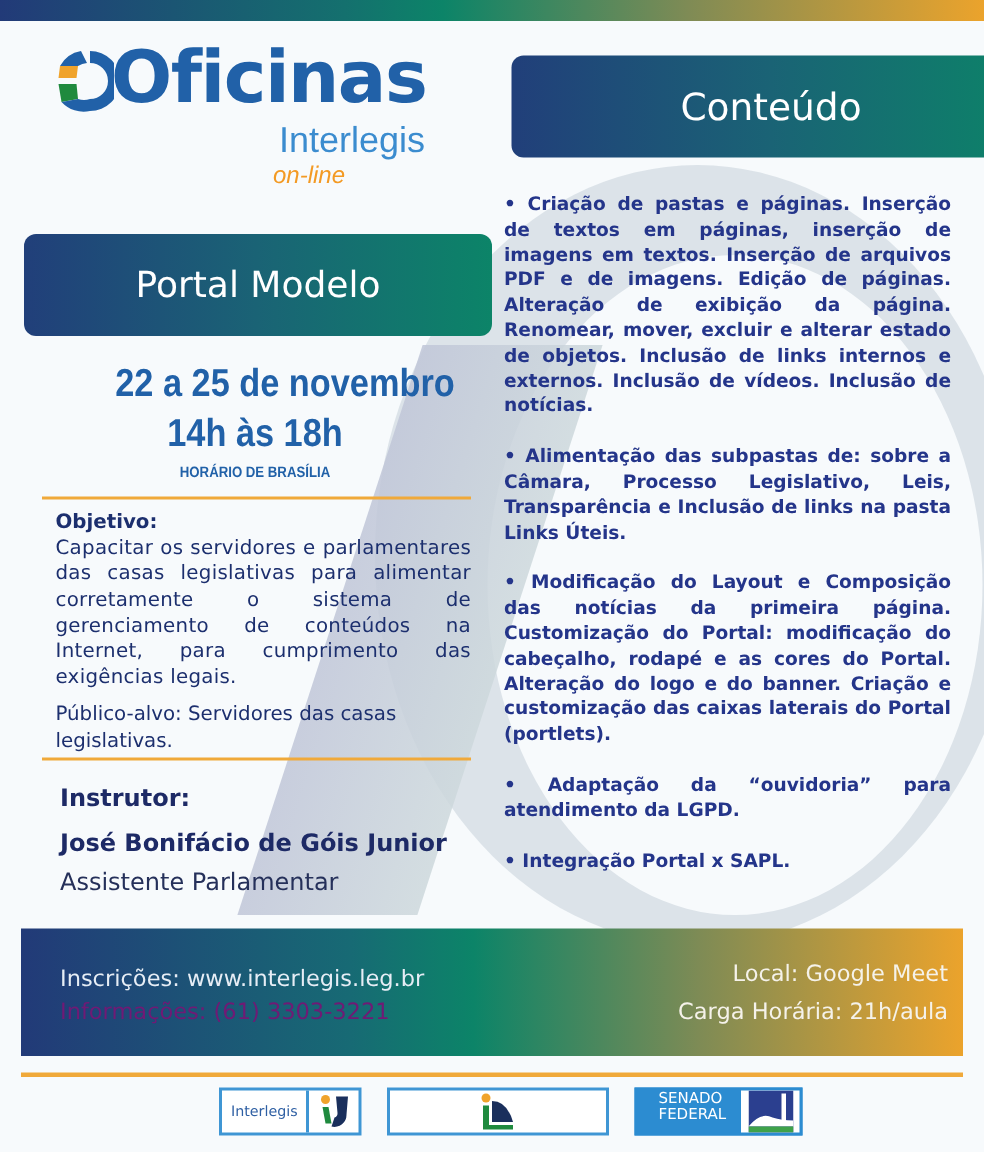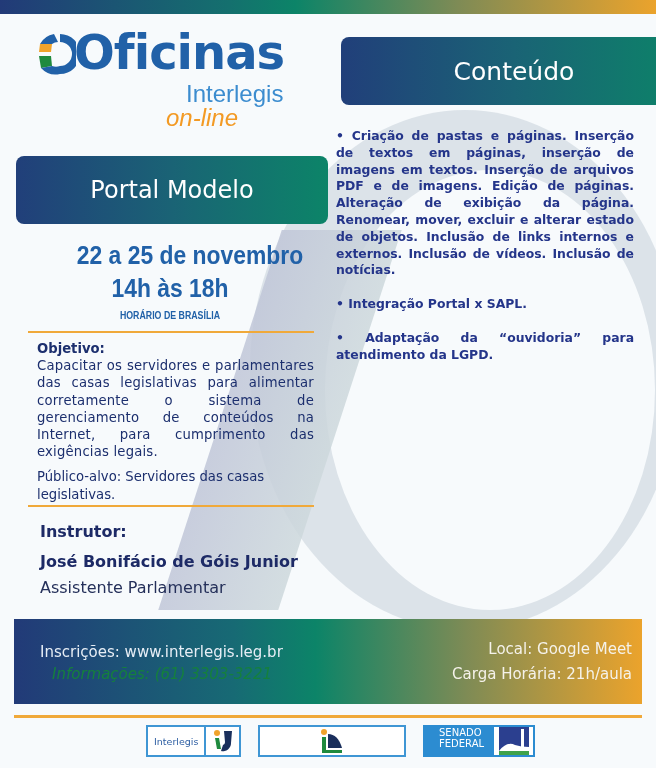--- a/index.html
+++ b/index.html
@@ -14,21 +14,21 @@
     border-radius: 50%; background: #f7fafc; }
   .bg-diag { position: absolute; left: 220px; top: 230px; width: 120px; height: 380px;
     background: linear-gradient(90deg, #c0c6d8, #cdd8dc); transform: skewX(-18deg); opacity: 0.85; }
   .bg-cover-left { position: absolute; left: 0; top: 140px; width: 230px; height: 470px; background: #f7fafc; }
 
   .logo { position: absolute; left: 36px; top: 20px; }
   .logo-o { position: absolute; left: 0; top: 10px; width: 40px; height: 48px; }
   .logo-main { position: absolute; left: 38px; top: 0; font-family: "DejaVu Sans", sans-serif; font-weight: bold;
     font-size: 48px; color: #2161a8; letter-spacing: -1px; white-space: nowrap; line-height: 64px; }
   .logo-sub { position: absolute; left: 150px; top: 60px; font-size: 24px; color: #3b8ccf; white-space: nowrap; line-height: 28px; }
-  .logo-online { position: absolute; left: 130px; top: 84px; font-size: 24px; color: #f39a24; font-style: italic; white-space: nowrap; line-height: 28px; }
+  .logo-online { position: absolute; left: 146px; top: 84px; font-size: 16px; color: #f39a24; font-style: italic; white-space: nowrap; line-height: 28px; }
 
   .pill { position: absolute; border-radius: 8px; color: #fff; display: flex; align-items: center; justify-content: center;
     background: linear-gradient(90deg, #213f7a 0%, #1a6375 50%, #0c8468 100%); font-family: "DejaVu Sans", sans-serif; }
   .pill-portal { left: 16px; top: 156px; width: 312px; height: 68px; font-size: 24px; }
   .pill-conteudo { left: 341px; top: 37px; width: 346px; height: 68px; font-size: 25px; }
 
   .date { position: absolute; left: 0; width: 340px; text-align: center; color: #2161a8; font-weight: bold;
     font-family: "Liberation Sans", sans-serif; transform: scaleX(0.88); }
   .date-1 { top: 240px; font-size: 26px; left: 20px; }
   .date-2 { top: 273px; font-size: 26px; left: 0; }
@@ -50,21 +50,21 @@
   .instr-role { top: 578px; font-size: 16px; color: #25305a; }
 
   .content { position: absolute; left: 336px; top: 128px; width: 298px; color: #24358a; font-weight: bold;
     font-family: "DejaVu Sans", sans-serif; font-size: 12.4px; line-height: 16.8px; }
   .content p { text-align: justify; margin-bottom: 17px; }
 
   .footer-band { position: absolute; left: 14px; top: 619px; width: 628px; height: 85px;
     background: linear-gradient(90deg, #223a78 0%, #176a74 35%, #0c8468 48%, #7e8b55 72%, #eba32c 100%); }
   .fb-text { position: absolute; font-family: "DejaVu Sans", sans-serif; font-size: 15px; white-space: nowrap; }
   .fb-insc { left: 40px; top: 643px; color: #e6edf5; }
-  .fb-info { left: 52px; top: 665px; color: #15803d; font-style: italic; }
+  .fb-info { left: 40px; top: 665px; color: #701a75; }
   .fb-local { right: 24px; top: 640px; color: #f5f2ea; }
   .fb-carga { right: 24px; top: 665px; color: #f5f2ea; }
 
   .hr-bottom { position: absolute; left: 14px; top: 715px; width: 628px; height: 3px; background: #f0a93a; }
 
   .partner { position: absolute; top: 725px; height: 32px; border: 2px solid #3f96d4; background: #fff; display: flex; }
   .p-interlegis { left: 146px; width: 95px; }
   .p-ilb { left: 258px; width: 148px; }
   .p-senado { left: 423px; width: 112px; background: #2c8cd1; border-color: #2c8cd1; }
   .p-label { font-family: "DejaVu Sans", sans-serif; font-size: 9.5px; color: #2e5fa3; display: flex; align-items: center;
@@ -112,22 +112,24 @@
 </div>
 
 <div class="hr hr2"></div>
 
 <div class="instr instr-label">Instrutor:</div>
 <div class="instr instr-name">José Bonifácio de Góis Junior</div>
 <div class="instr instr-role">Assistente Parlamentar</div>
 
 <div class="content">
   <p>• Criação de pastas e páginas. Inserção de textos em páginas, inserção de imagens em textos. Inserção de arquivos PDF e de imagens. Edição de páginas. Alteração de exibição da página. Renomear, mover, excluir e alterar estado de objetos. Inclusão de links internos e externos. Inclusão de vídeos. Inclusão de notícias.</p>
+  <p>• Alimentação das subpastas de: sobre a Câmara, Processo Legislativo, Leis, Transparência e Inclusão de links na pasta Links Úteis.</p>
+  <p>• Modificação do Layout e Composição das notícias da primeira página. Customização do Portal: modificação do cabeçalho, rodapé e as cores do Portal. Alteração do logo e do banner. Criação e customização das caixas laterais do Portal (portlets).</p>
+  <p>• Adaptação da “ouvidoria” para atendimento da LGPD.</p>
   <p>• Integração Portal x SAPL.</p>
-  <p>• Adaptação da “ouvidoria” para atendimento da LGPD.</p>
 </div>
 
 <div class="footer-band"></div>
 <div class="fb-text fb-insc">Inscrições: www.interlegis.leg.br</div>
 <div class="fb-text fb-info">Informações: (61) 3303-3221</div>
 <div class="fb-text fb-local">Local: Google Meet</div>
 <div class="fb-text fb-carga">Carga Horária: 21h/aula</div>
 
 <div class="hr-bottom"></div>
 

